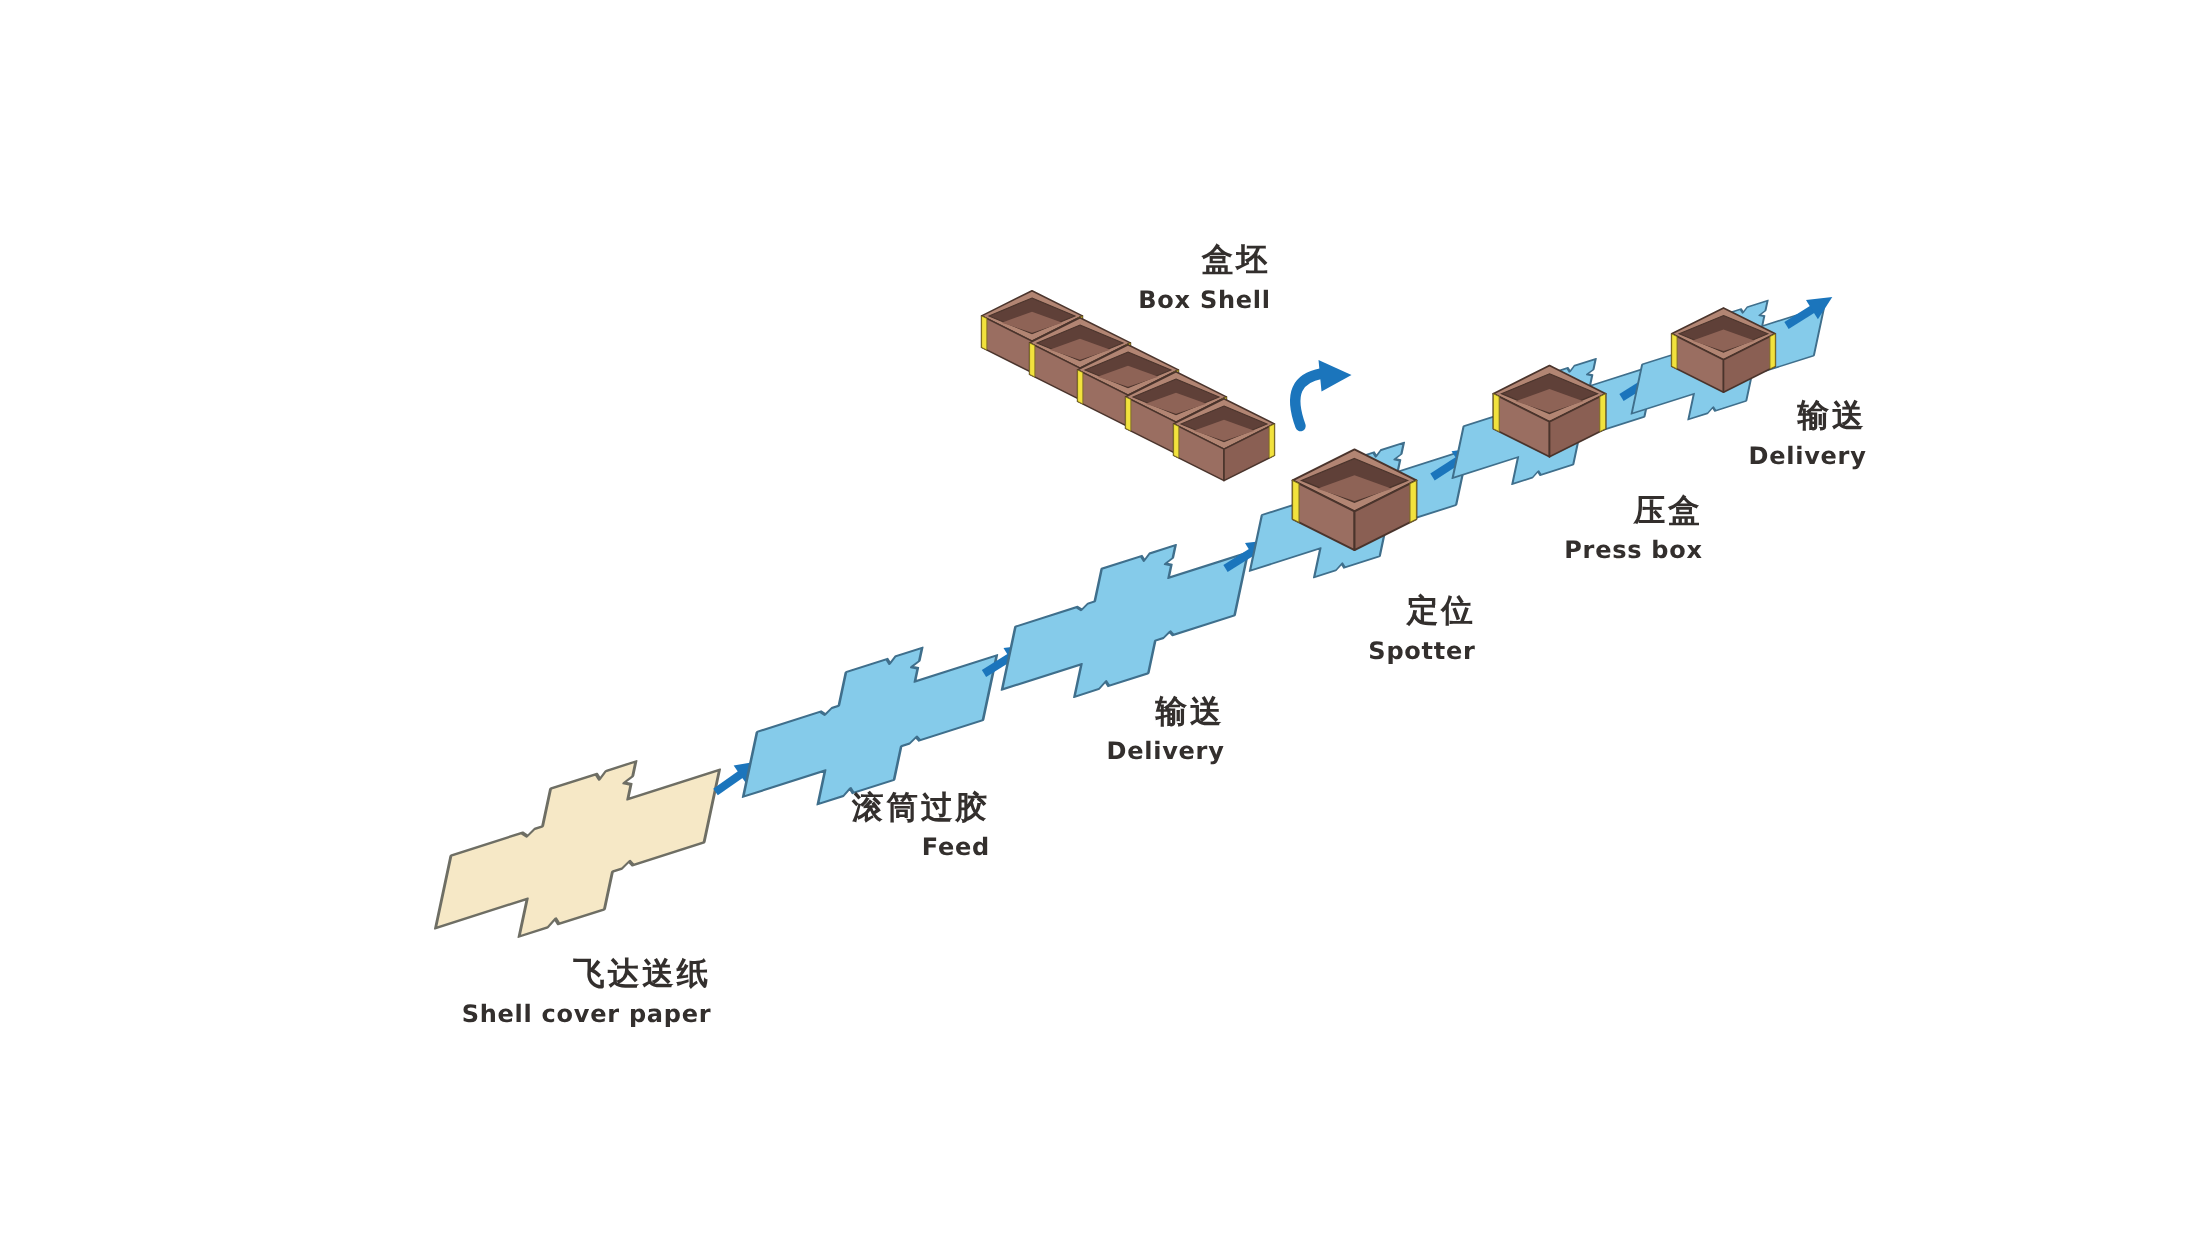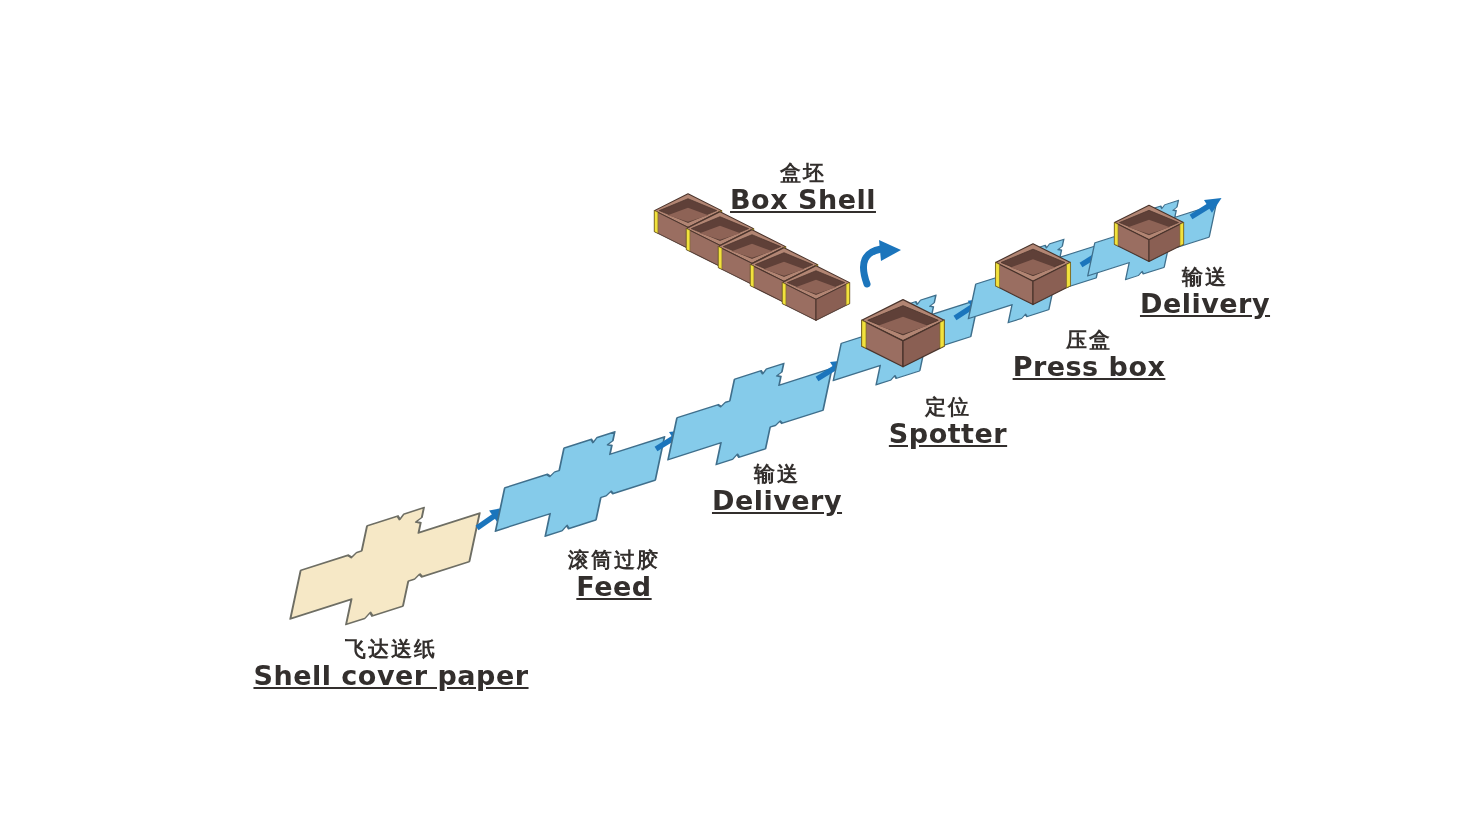--- a/index.html
+++ b/index.html
@@ -10,36 +10,35 @@
     overflow:hidden;
     font-family:"DejaVu Sans","Liberation Sans",sans-serif;
   }
   .diagram-svg{position:absolute;left:0;top:0;}
   .blank{stroke-width:2;stroke-linejoin:round;}
   .blank.cream{fill:#F6E8C6;stroke:#6E6E64;}
   .blank.blue{fill:#85CBEA;stroke:#3F6F8C;}
   .label{
     position:absolute;
     transform:translateX(-50%);
-    text-align:center;
+    text-align:right;
     color:#332F2D;
     white-space:nowrap;
   }
   .label .zh{
     font-size:21px;
     font-weight:600;
     letter-spacing:2px;
     line-height:26px;
   }
   .label .en{
-    font-size:27px;
+    font-size:16px;
     font-weight:600;
     letter-spacing:0.5px;
     line-height:27px;
-    text-decoration:underline;
   }
 </style>
 </head>
 <body>
 
 <div class="canvas">
 
   <svg class="diagram-svg" width="1474" height="829" viewBox="0 0 1474 829">
     <defs>
 
@@ -114,21 +113,21 @@
       <path d="M 867 284 C 859 262 865 252 881 249" fill="none" stroke="#1B75BC" stroke-width="7" stroke-linecap="round"></path>
       <polygon points="879,240 901,250 881,261" fill="#1B75BC"></polygon>
     </g>
   </svg>
 
   <div class="label" style="left:391px;top:636px">
     <div class="zh">飞达送纸</div>
     <div class="en">Shell cover paper</div>
   </div>
 
-  <div class="label" style="left:614px;top:547px">
+  <div class="label" style="left:614px;top:525px">
     <div class="zh">滚筒过胶</div>
     <div class="en">Feed</div>
   </div>
 
   <div class="label" style="left:777px;top:461px">
     <div class="zh">输送</div>
     <div class="en">Delivery</div>
   </div>
 
   <div class="label" style="left:948px;top:394px">

